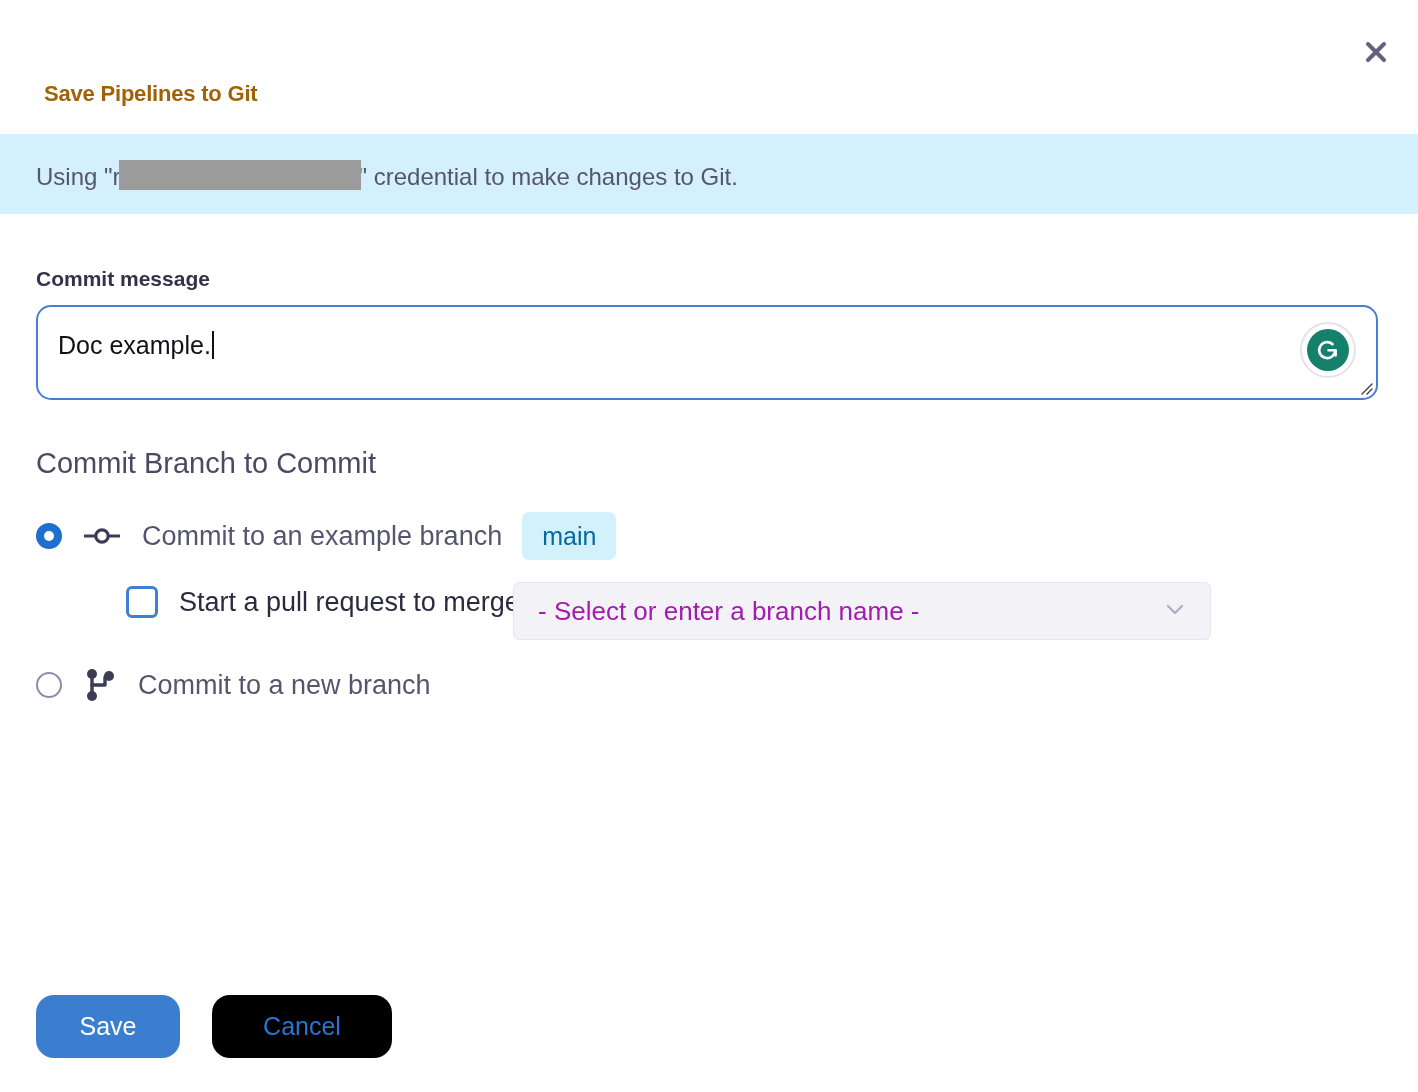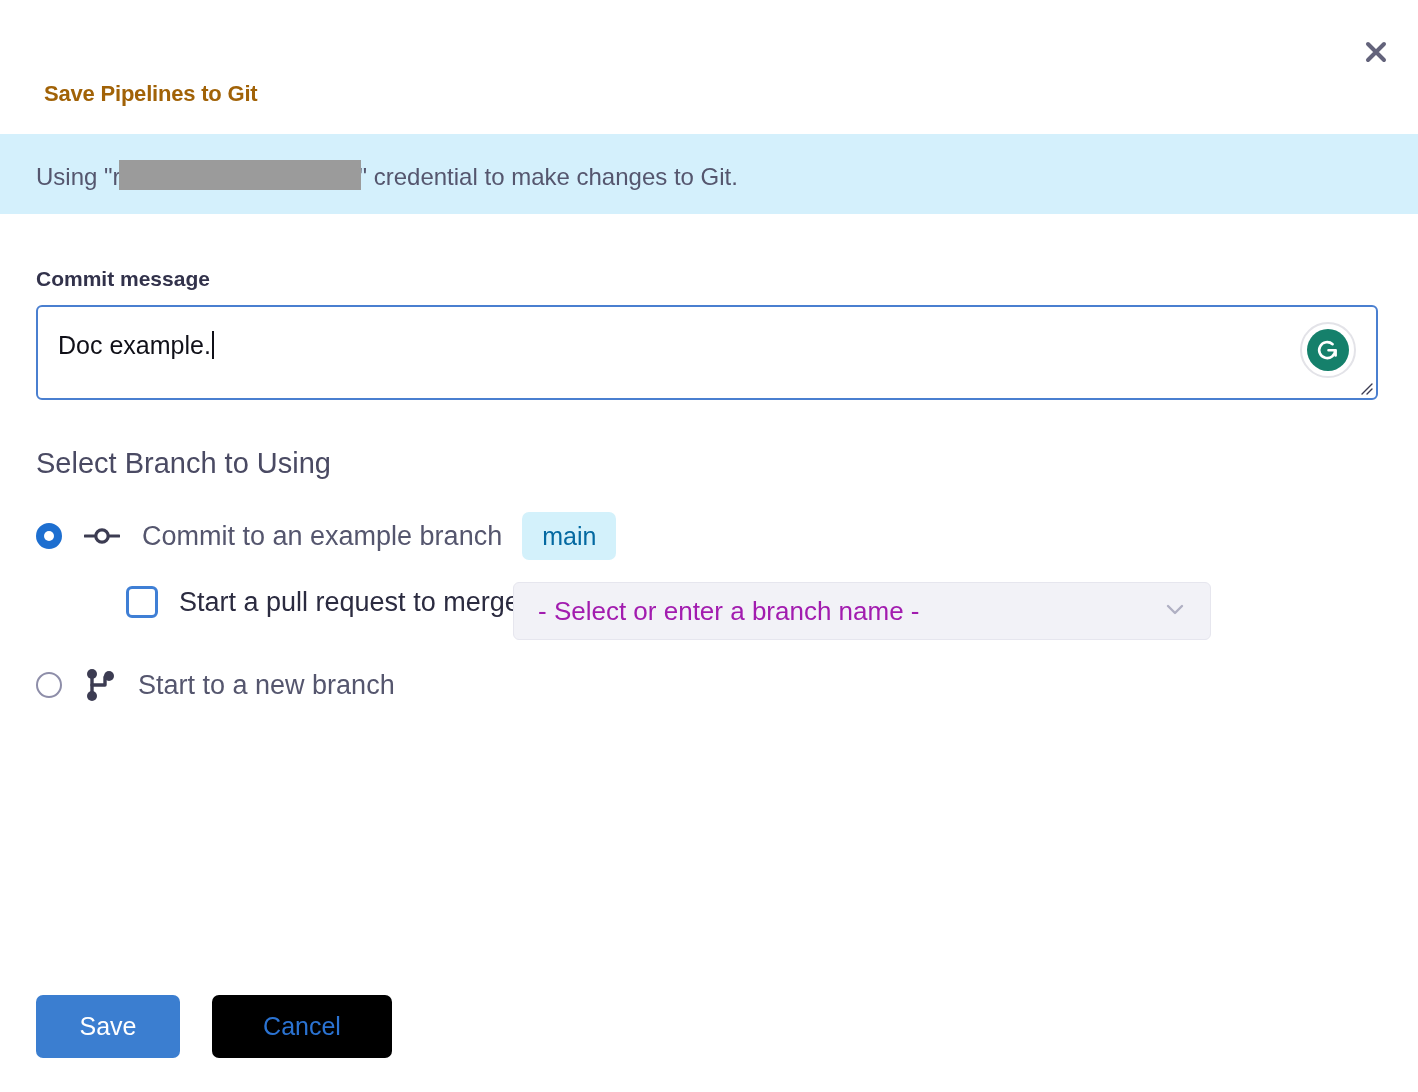--- a/index.html
+++ b/index.html
@@ -94,21 +94,21 @@
     font-weight: bold;
     color: #32324b;
   }
   .textarea-wrap {
     position: absolute;
     left: 36px;
     top: 305px;
     width: 1342px;
     height: 95px;
     border: 2px solid #4a7fd0;
-    border-radius: 6px;
+    border-radius: 15px;
     background: #ffffff;
     box-sizing: border-box;
   }
   .textarea-value {
     position: absolute;
     left: 20px;
     top: 22px;
     font-size: 25px;
     line-height: 32px;
     color: #101018;
@@ -269,21 +269,21 @@
     font-size: 26px;
     line-height: 32px;
     color: #a21caf;
     white-space: nowrap;
   }
 
   
   .btn {
     position: absolute;
     border: none;
-    border-radius: 7px;
+    border-radius: 18px;
     font-family: "Liberation Sans", sans-serif;
     font-size: 25px;
     cursor: pointer;
     display: flex;
     align-items: center;
     justify-content: center;
     padding: 8px;
   }
   .btn-save {
     left: 36px;
@@ -339,21 +339,21 @@
         </svg>
       </div>
     </div>
     <span class="resize-grip">
       <svg width="16" height="16" viewBox="0 0 16 16" aria-hidden="true">
         <path d="M15 5 L5 15 M15 10 L10 15" stroke="#3c3c52" stroke-width="1.4" stroke-linecap="round"></path>
       </svg>
     </span>
   </div>
 
-  <div class="section-title">Select Branch to Using</div>
+  <div class="section-title">Commit Branch to Commit</div>
 
   <div class="radio-row row-existing">
     <span class="radio on"></span>
     <span class="branch-icon">
       <svg width="36" height="28" viewBox="0 0 36 28" aria-hidden="true">
         <line x1="1" y1="14" x2="11" y2="14" stroke="#3c3c52" stroke-width="3.2" stroke-linecap="round"></line>
         <line x1="25" y1="14" x2="35" y2="14" stroke="#3c3c52" stroke-width="3.2" stroke-linecap="round"></line>
         <circle cx="18" cy="14" r="6.2" fill="none" stroke="#3c3c52" stroke-width="3.2"></circle>
       </svg>
     </span>
@@ -379,19 +379,19 @@
     <span class="radio off"></span>
     <span class="branch-icon">
       <svg width="32" height="34" viewBox="0 0 32 34" aria-hidden="true">
         <circle cx="8" cy="6" r="5" fill="#3c3c52"></circle>
         <circle cx="8" cy="28" r="5" fill="#3c3c52"></circle>
         <circle cx="25" cy="8" r="5" fill="#3c3c52"></circle>
         <line x1="8" y1="6" x2="8" y2="28" stroke="#3c3c52" stroke-width="3.4" stroke-linecap="round"></line>
         <path d="M8 17 L21 17 L21 9" fill="none" stroke="#3c3c52" stroke-width="3.4" stroke-linecap="round" stroke-linejoin="round"></path>
       </svg>
     </span>
-    <span class="radio-label">Start to a new branch</span>
+    <span class="radio-label">Commit to a new branch</span>
   </div>
 
   <button class="btn btn-save">Save</button>
   <button class="btn btn-cancel">Cancel</button>
 
 </div>
 
 </body></html>

